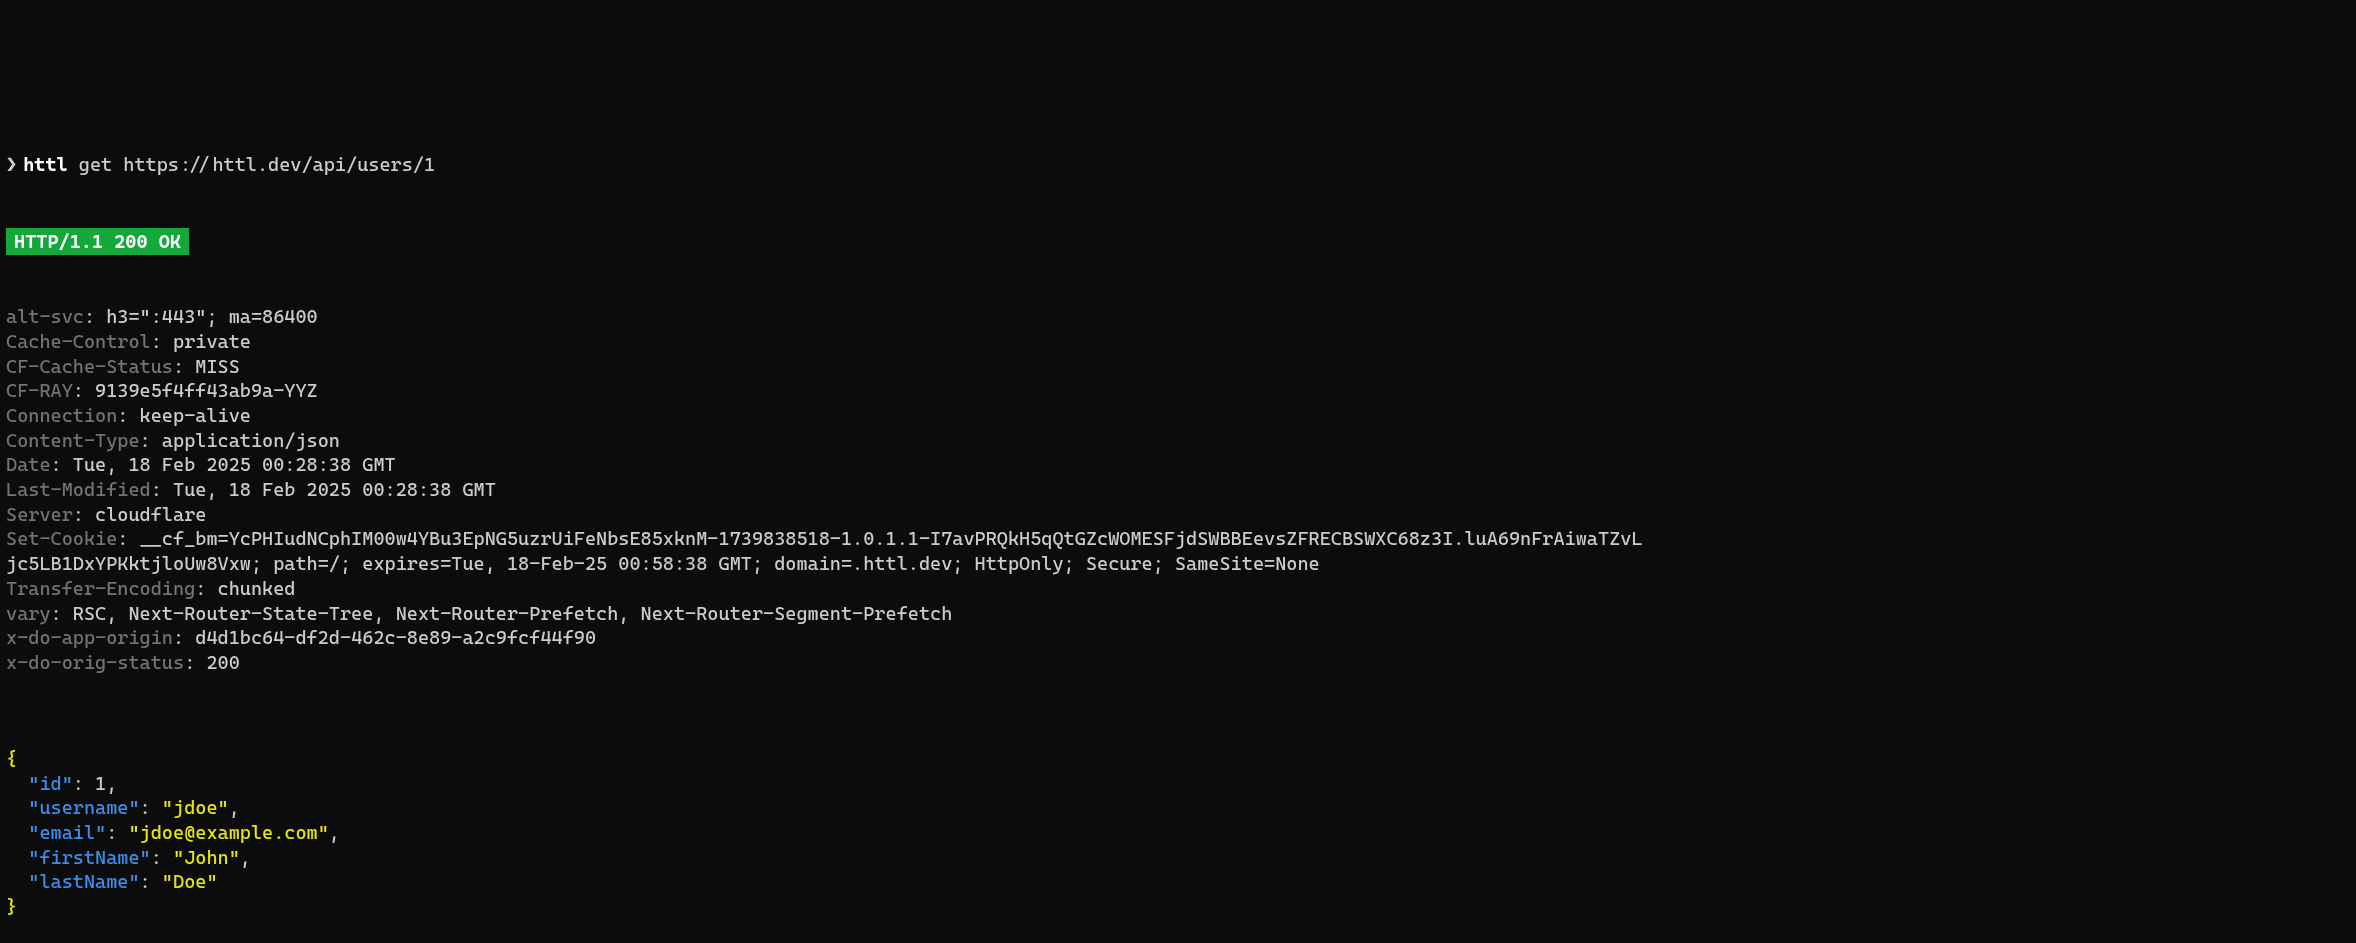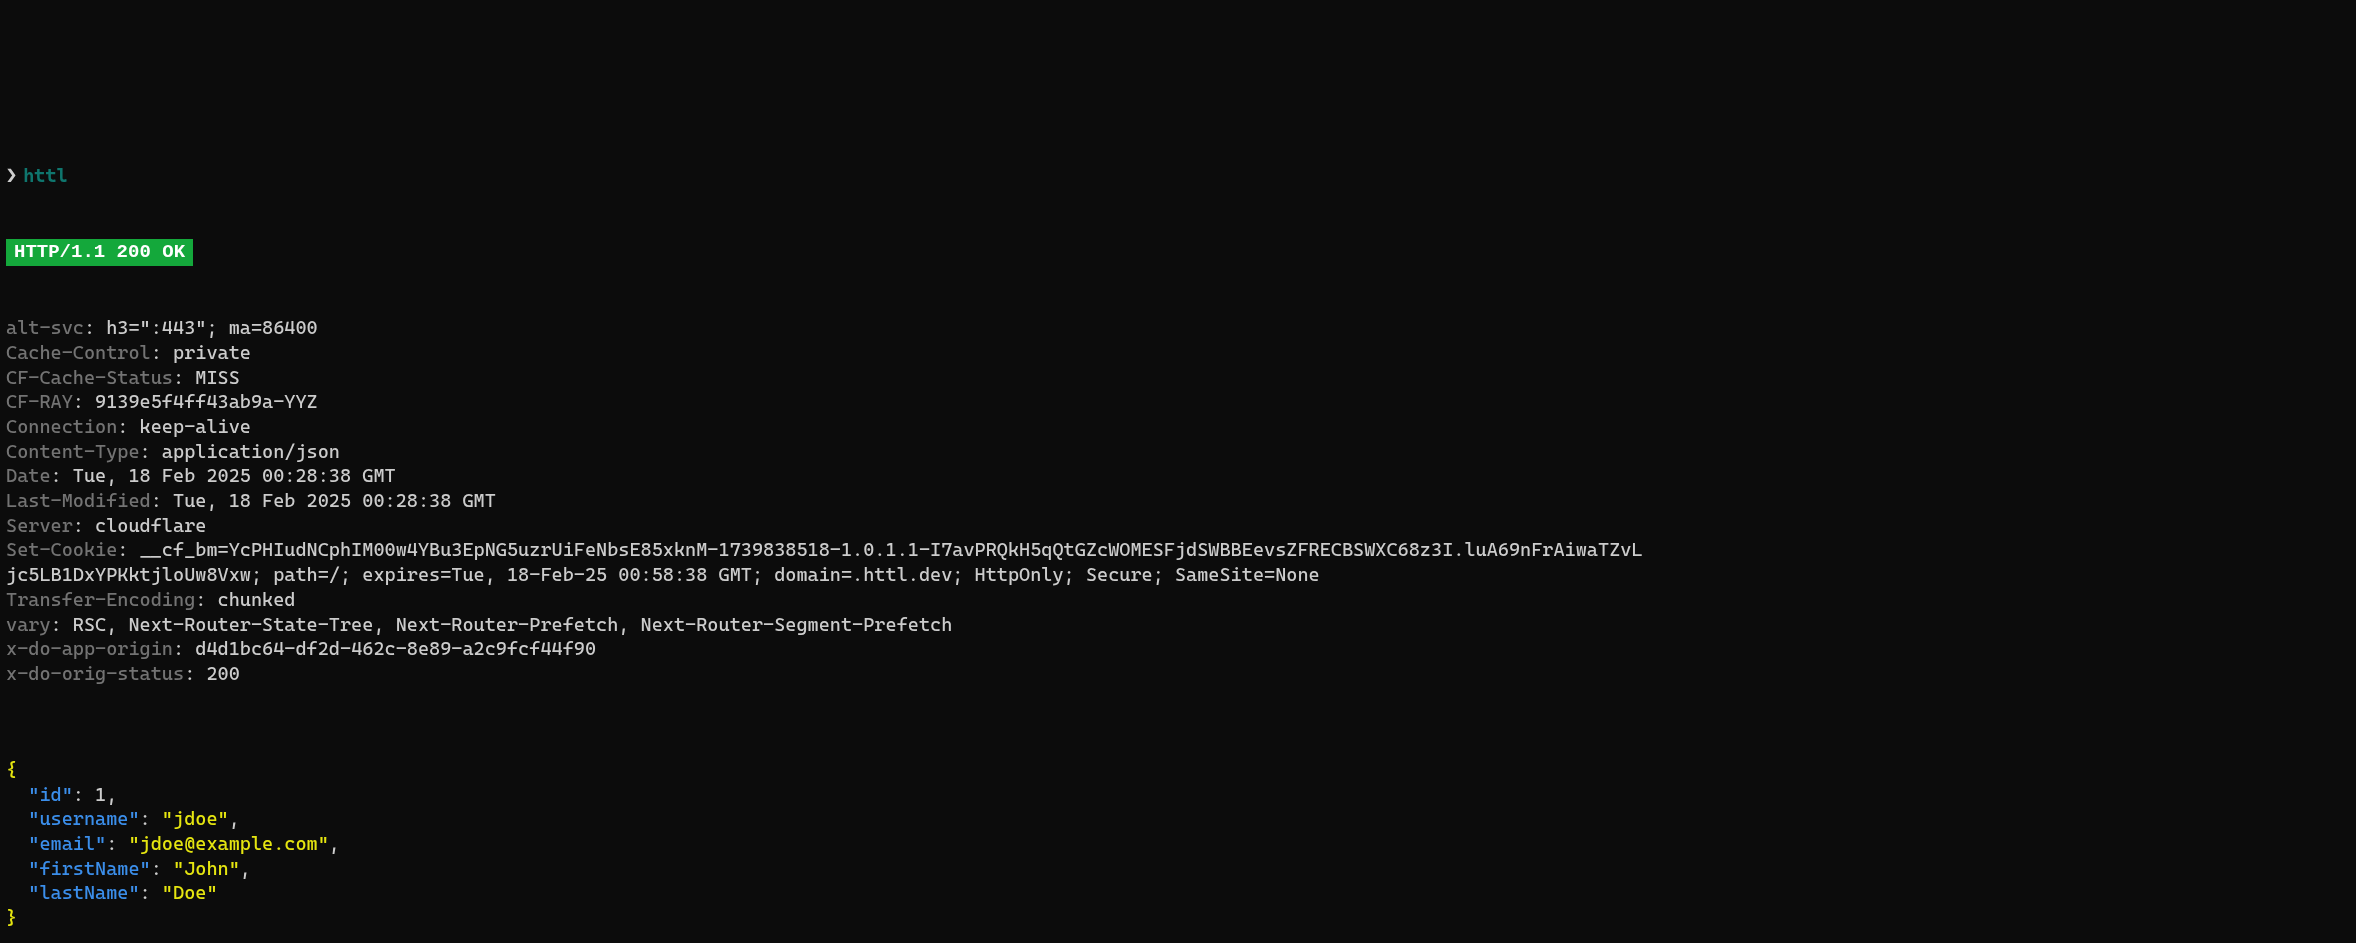--- a/index.html
+++ b/index.html
@@ -19,35 +19,33 @@
     }
     .prompt-line {
       display: flex;
       align-items: baseline;
     }
     .prompt-symbol {
       color: #cccccc;
       margin-right: 6px;
     }
     .cmd-name {
-      color: #0f766e;
+      color: #ffffff;
       font-weight: bold;
-      margin-top: 11px;
     }
     .cmd-args {
       color: #cccccc;
     }
     .status-badge {
       background: #14a83b;
       color: #ffffff;
       font-weight: bold;
       padding: 1px 8px;
       display: inline-block;
       margin-top: 2px;
-      font-family: Liberation Mono, monospace;
     }
     .header-line {
       display: block;
     }
     .header-key {
       color: #737373;
     }
     .header-val {
       color: #cccccc;
     }
@@ -72,20 +70,20 @@
     .terminal {
       width: 100%;
     }
   </style>
 </head>
 <body>
 
 
 
 <div class="terminal">
-  <div class="prompt-line"><span class="prompt-symbol">❯</span><span class="cmd-name">httl</span></div>
+  <div class="prompt-line"><span class="prompt-symbol">❯</span><span class="cmd-name">httl</span><span class="cmd-args"> get https://httl.dev/api/users/1</span></div>
   <div><span class="status-badge">HTTP/1.1 200 OK</span></div>
   <div id="headers-container"><div class="header-line"><span class="header-key">alt-svc</span><span class="header-val">: </span><span class="header-val">h3=":443"; ma=86400</span></div><div class="header-line"><span class="header-key">Cache-Control</span><span class="header-val">: </span><span class="header-val">private</span></div><div class="header-line"><span class="header-key">CF-Cache-Status</span><span class="header-val">: </span><span class="header-val">MISS</span></div><div class="header-line"><span class="header-key">CF-RAY</span><span class="header-val">: </span><span class="header-val">9139e5f4ff43ab9a-YYZ</span></div><div class="header-line"><span class="header-key">Connection</span><span class="header-val">: </span><span class="header-val">keep-alive</span></div><div class="header-line"><span class="header-key">Content-Type</span><span class="header-val">: </span><span class="header-val">application/json</span></div><div class="header-line"><span class="header-key">Date</span><span class="header-val">: </span><span class="header-val">Tue, 18 Feb 2025 00:28:38 GMT</span></div><div class="header-line"><span class="header-key">Last-Modified</span><span class="header-val">: </span><span class="header-val">Tue, 18 Feb 2025 00:28:38 GMT</span></div><div class="header-line"><span class="header-key">Server</span><span class="header-val">: </span><span class="header-val">cloudflare</span></div><div class="header-line"><span class="header-key">Set-Cookie</span><span class="header-val">: </span><span class="header-val">__cf_bm=YcPHIudNCphIM00w4YBu3EpNG5uzrUiFeNbsE85xknM-1739838518-1.0.1.1-I7avPRQkH5qQtGZcWOMESFjdSWBBEevsZFRECBSWXC68z3I.luA69nFrAiwaTZvL</span></div><div class="header-line"><span class="header-val">jc5LB1DxYPKktjloUw8Vxw; path=/; expires=Tue, 18-Feb-25 00:58:38 GMT; domain=.httl.dev; HttpOnly; Secure; SameSite=None</span></div><div class="header-line"><span class="header-key">Transfer-Encoding</span><span class="header-val">: </span><span class="header-val">chunked</span></div><div class="header-line"><span class="header-key">vary</span><span class="header-val">: </span><span class="header-val">RSC, Next-Router-State-Tree, Next-Router-Prefetch, Next-Router-Segment-Prefetch</span></div><div class="header-line"><span class="header-key">x-do-app-origin</span><span class="header-val">: </span><span class="header-val">d4d1bc64-df2d-462c-8e89-a2c9fcf44f90</span></div><div class="header-line"><span class="header-key">x-do-orig-status</span><span class="header-val">: </span><span class="header-val">200</span></div></div>
   <div class="json-block"><div><span class="json-brace">{</span></div><div id="json-lines"><div><span>  </span><span class="json-key">"id"</span><span class="json-punct">: </span><span class="json-num">1</span><span class="json-punct">,</span></div><div><span>  </span><span class="json-key">"username"</span><span class="json-punct">: </span><span class="json-str">"jdoe"</span><span class="json-punct">,</span></div><div><span>  </span><span class="json-key">"email"</span><span class="json-punct">: </span><span class="json-str">"jdoe@example.com"</span><span class="json-punct">,</span></div><div><span>  </span><span class="json-key">"firstName"</span><span class="json-punct">: </span><span class="json-str">"John"</span><span class="json-punct">,</span></div><div><span>  </span><span class="json-key">"lastName"</span><span class="json-punct">: </span><span class="json-str">"Doe"</span><span class="json-punct"></span></div></div><div><span class="json-brace">}</span></div></div>
 </div>
 
 
 
 
 </body></html>

